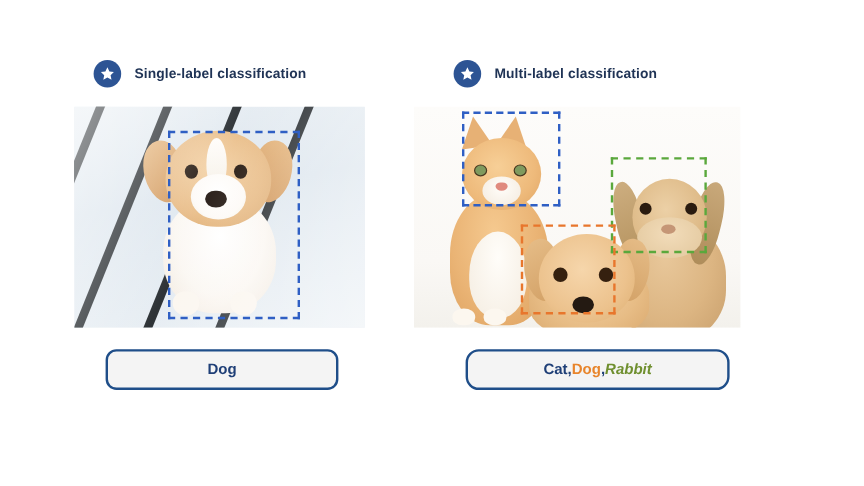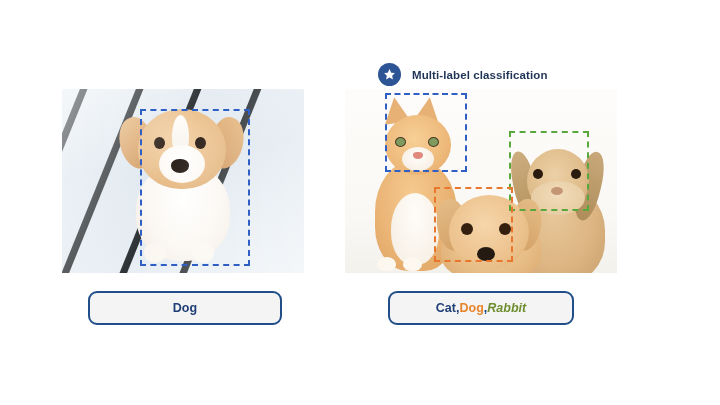--- a/index.html
+++ b/index.html
@@ -22,21 +22,21 @@
 
   
   .heading {
     position: absolute;
     display: flex;
     align-items: center;
     gap: 11px;
     white-space: nowrap;
   }
   #heading-single { left: 78px; top: 50px; }
-  #heading-multi  { left: 18px; top: 63px; }
+  #heading-multi  { left: 18px; top: 50px; }
 
   .star-badge {
     width: 23px;
     height: 23px;
     border-radius: 50%;
     background: #2d5494;
     display: flex;
     align-items: center;
     justify-content: center;
     flex: none;
@@ -97,21 +97,21 @@
     border: 2px solid #1f4e89;
     border-radius: 9px;
     background: #f4f4f4;
     display: flex;
     align-items: center;
     justify-content: center;
     font-size: 12.5px;
     font-weight: bold;
   }
   #label-single { left: 88px; top: 291px; width: 194px; height: 34px; }
-  #label-multi  { left: 388px; top: 291px; width: 186px; height: 34px; }
+  #label-multi  { left: 388px; top: 291px; width: 220px; height: 34px; border-radius: 11px; }
 
   .label-single-text { color: #1f3f77; }
   .tok { font-weight: bold; }
   .tok-sep { color: #1f3f77; }
 
   
   .animal { position: absolute; }
   .blob { position: absolute; border-radius: 50%; }
 
   
@@ -262,20 +262,28 @@
     left: 186px; top: 92px; width: 54px; height: 34px;
     background: radial-gradient(ellipse at 50% 40%, #f2dcba, #e2c79c);
     border-radius: 50%;
   }
 </style>
 </head>
 <body>
 
 <div class="panel" id="panel-single">
 
+  <div class="heading" id="heading-single">
+    <span class="star-badge">
+      <svg width="13" height="13" viewBox="0 0 24 24" aria-hidden="true">
+        <polygon fill="#ffffff" points="12,2 15.1,8.6 22,9.4 16.9,14.2 18.3,21.2 12,17.7 5.7,21.2 7.1,14.2 2,9.4 8.9,8.6"></polygon>
+      </svg>
+    </span>
+    <span class="heading-text">Single-label classification</span>
+  </div>
 
   <div class="photo" id="photo-single">
 
     <div class="plank" style="left:26px; top:-20px; width:7px; height:250px; transform: rotate(22deg);"></div>
     <div class="plank" style="left:86px; top:-30px; width:7px; height:260px; transform: rotate(22deg);"></div>
     <div class="plank" style="left:148px; top:-40px; width:7px; height:270px; transform: rotate(22deg);"></div>
     <div class="plank" style="left:212px; top:-50px; width:7px; height:280px; transform: rotate(22deg);"></div>
 
     <div class="animal" id="puppy-left">
       <div class="blob body"></div>

